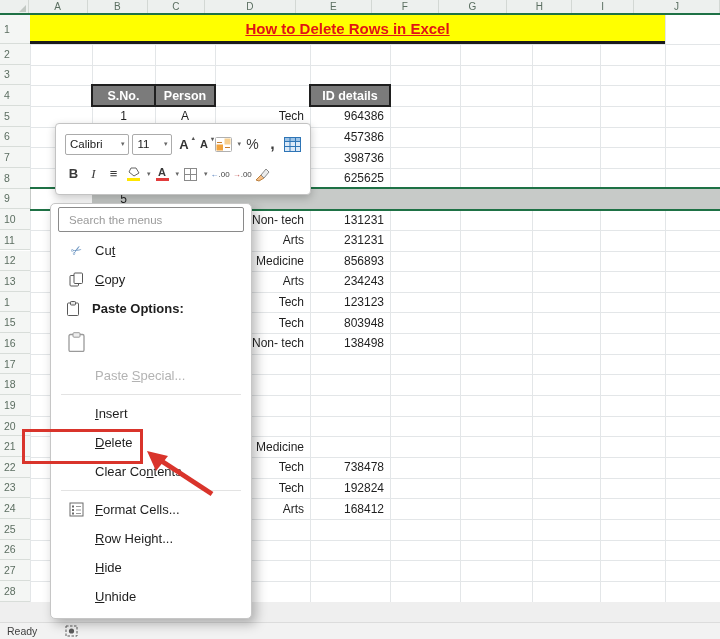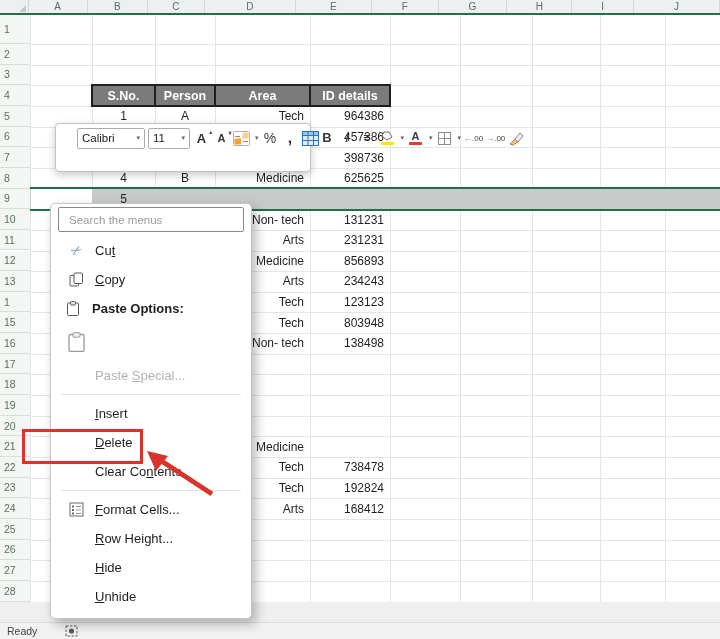--- a/index.html
+++ b/index.html
@@ -37,24 +37,24 @@
   .cv.center{justify-content:center;}
 
   
   .tabband{position:absolute;left:0;top:602px;width:720px;height:20px;background:#efefef;z-index:2;}
   .statusbar{position:absolute;left:0;top:622px;width:720px;height:17px;background:#f2f2f2;
              border-top:1px solid #dcdcdc;box-sizing:border-box;display:flex;align-items:center;
              gap:28px;padding-left:7px;font-size:10.5px;color:#3f3f3f;z-index:4;}
   .statusbar .grp{display:flex;align-items:center;gap:5px;}
 
   
-  .mtb{position:absolute;left:55px;top:123px;width:256px;height:49px;background:#fff;
+  .mtb{position:absolute;left:55px;top:123px;width:256px;height:72px;background:#fff;
        border:1px solid #c3c3c3;border-radius:4px;box-shadow:0 3px 8px rgba(0,0,0,.22);
-       z-index:6;box-sizing:border-box;display:flex;justify-content:space-evenly;
-       padding:2px 21px;}
+       z-index:6;box-sizing:border-box;display:flex;flex-direction:column;justify-content:space-evenly;
+       padding:2px 9px;}
   .mtbrow{display:flex;align-items:center;gap:3px;height:24px;}
   .selbox{border:1px solid #ababab;border-radius:2px;height:21px;display:flex;align-items:center;
           justify-content:space-between;padding:0 4px;font-size:11.5px;color:#222;box-sizing:border-box;background:#fff;}
   .caret{font-size:7px;color:#666;margin-left:2px;}
   .tbtn{display:flex;align-items:center;justify-content:center;min-width:17px;height:21px;color:#3a3a3a;}
   .gly{line-height:14px;}
   .afont{font-weight:600;font-size:13px;position:relative;color:#333;}
   .afont i{font-style:normal;font-size:6px;position:absolute;top:-3px;right:-6px;color:#555;}
   .afont.sm{font-size:11px;}
   .stack{display:flex;flex-direction:column;align-items:center;}
@@ -97,20 +97,23 @@
       <div class="colcell" style="width: 95px;">D</div>
       <div class="colcell" style="width: 80px;">E</div>
       <div class="colcell" style="width: 70px;">F</div>
       <div class="colcell" style="width: 72px;">G</div>
       <div class="colcell" style="width: 68px;">H</div>
       <div class="colcell" style="width: 65px;">I</div>
       <div class="colcell" style="width: 90px;">J</div>
     </div>
 
   <div class="grid" id="grid">
+    <div class="banner" style="left: 30px; width: 635px;">
+      <span>How to Delete Rows in Excel</span>
+    </div>
   <div class="vline" style="left: 92px;"></div>
       <div class="vline" style="left: 155px;"></div>
       <div class="vline" style="left: 215px;"></div>
       <div class="vline" style="left: 310px;"></div>
       <div class="vline" style="left: 390px;"></div>
       <div class="vline" style="left: 460px;"></div>
       <div class="vline" style="left: 532px;"></div>
       <div class="vline" style="left: 600px;"></div>
       <div class="vline" style="left: 665px;"></div>
       <div class="vline" style="left: 30px;"></div>
@@ -221,21 +224,20 @@
       <div class="hline" style="top: 565.9px;"></div>
       <div class="rowhead" style="top: 545.25px; height: 20.65px;">
         <span>27</span>
       </div>
       <div class="hline" style="top: 586.55px;"></div>
       <div class="rowhead" style="top: 565.9px; height: 20.65px;">
         <span>28</span>
       </div>
       <div class="th" style="left: 91px; width: 65px; top: 69.3px;">S.No.</div>
       <div class="th" style="left: 154px; width: 62px; top: 69.3px;">Person</div>
-      <div class="th" style="left: 214px; width: 97px; top: 69.3px;">Area</div>
       <div class="th" style="left: 309px; width: 82px; top: 69.3px;">ID details</div>
       <div class="selrow" style="top: 172.05px; height: 23.65px;"></div>
       <div class="activecell" style="left: 31px; width: 61px; top: 174.05px; height: 19.65px;"></div>
       <div class="cv center" style="left: 92px; width: 63px; top: 90.95px; height: 20.65px;">1</div>
       <div class="cv center" style="left: 155px; width: 60px; top: 90.95px; height: 20.65px;">A</div>
       <div class="cv right" style="left: 215px; width: 95px; top: 90.95px; height: 20.65px;">Tech</div>
       <div class="cv right" style="left: 310px; width: 80px; top: 90.95px; height: 20.65px;">964386</div>
       <div class="cv right" style="left: 310px; width: 80px; top: 111.6px; height: 20.65px;">457386</div>
       <div class="cv right" style="left: 310px; width: 80px; top: 132.25px; height: 20.65px;">398736</div>
       <div class="cv center" style="left: 92px; width: 63px; top: 152.9px; height: 20.65px;">4</div>

